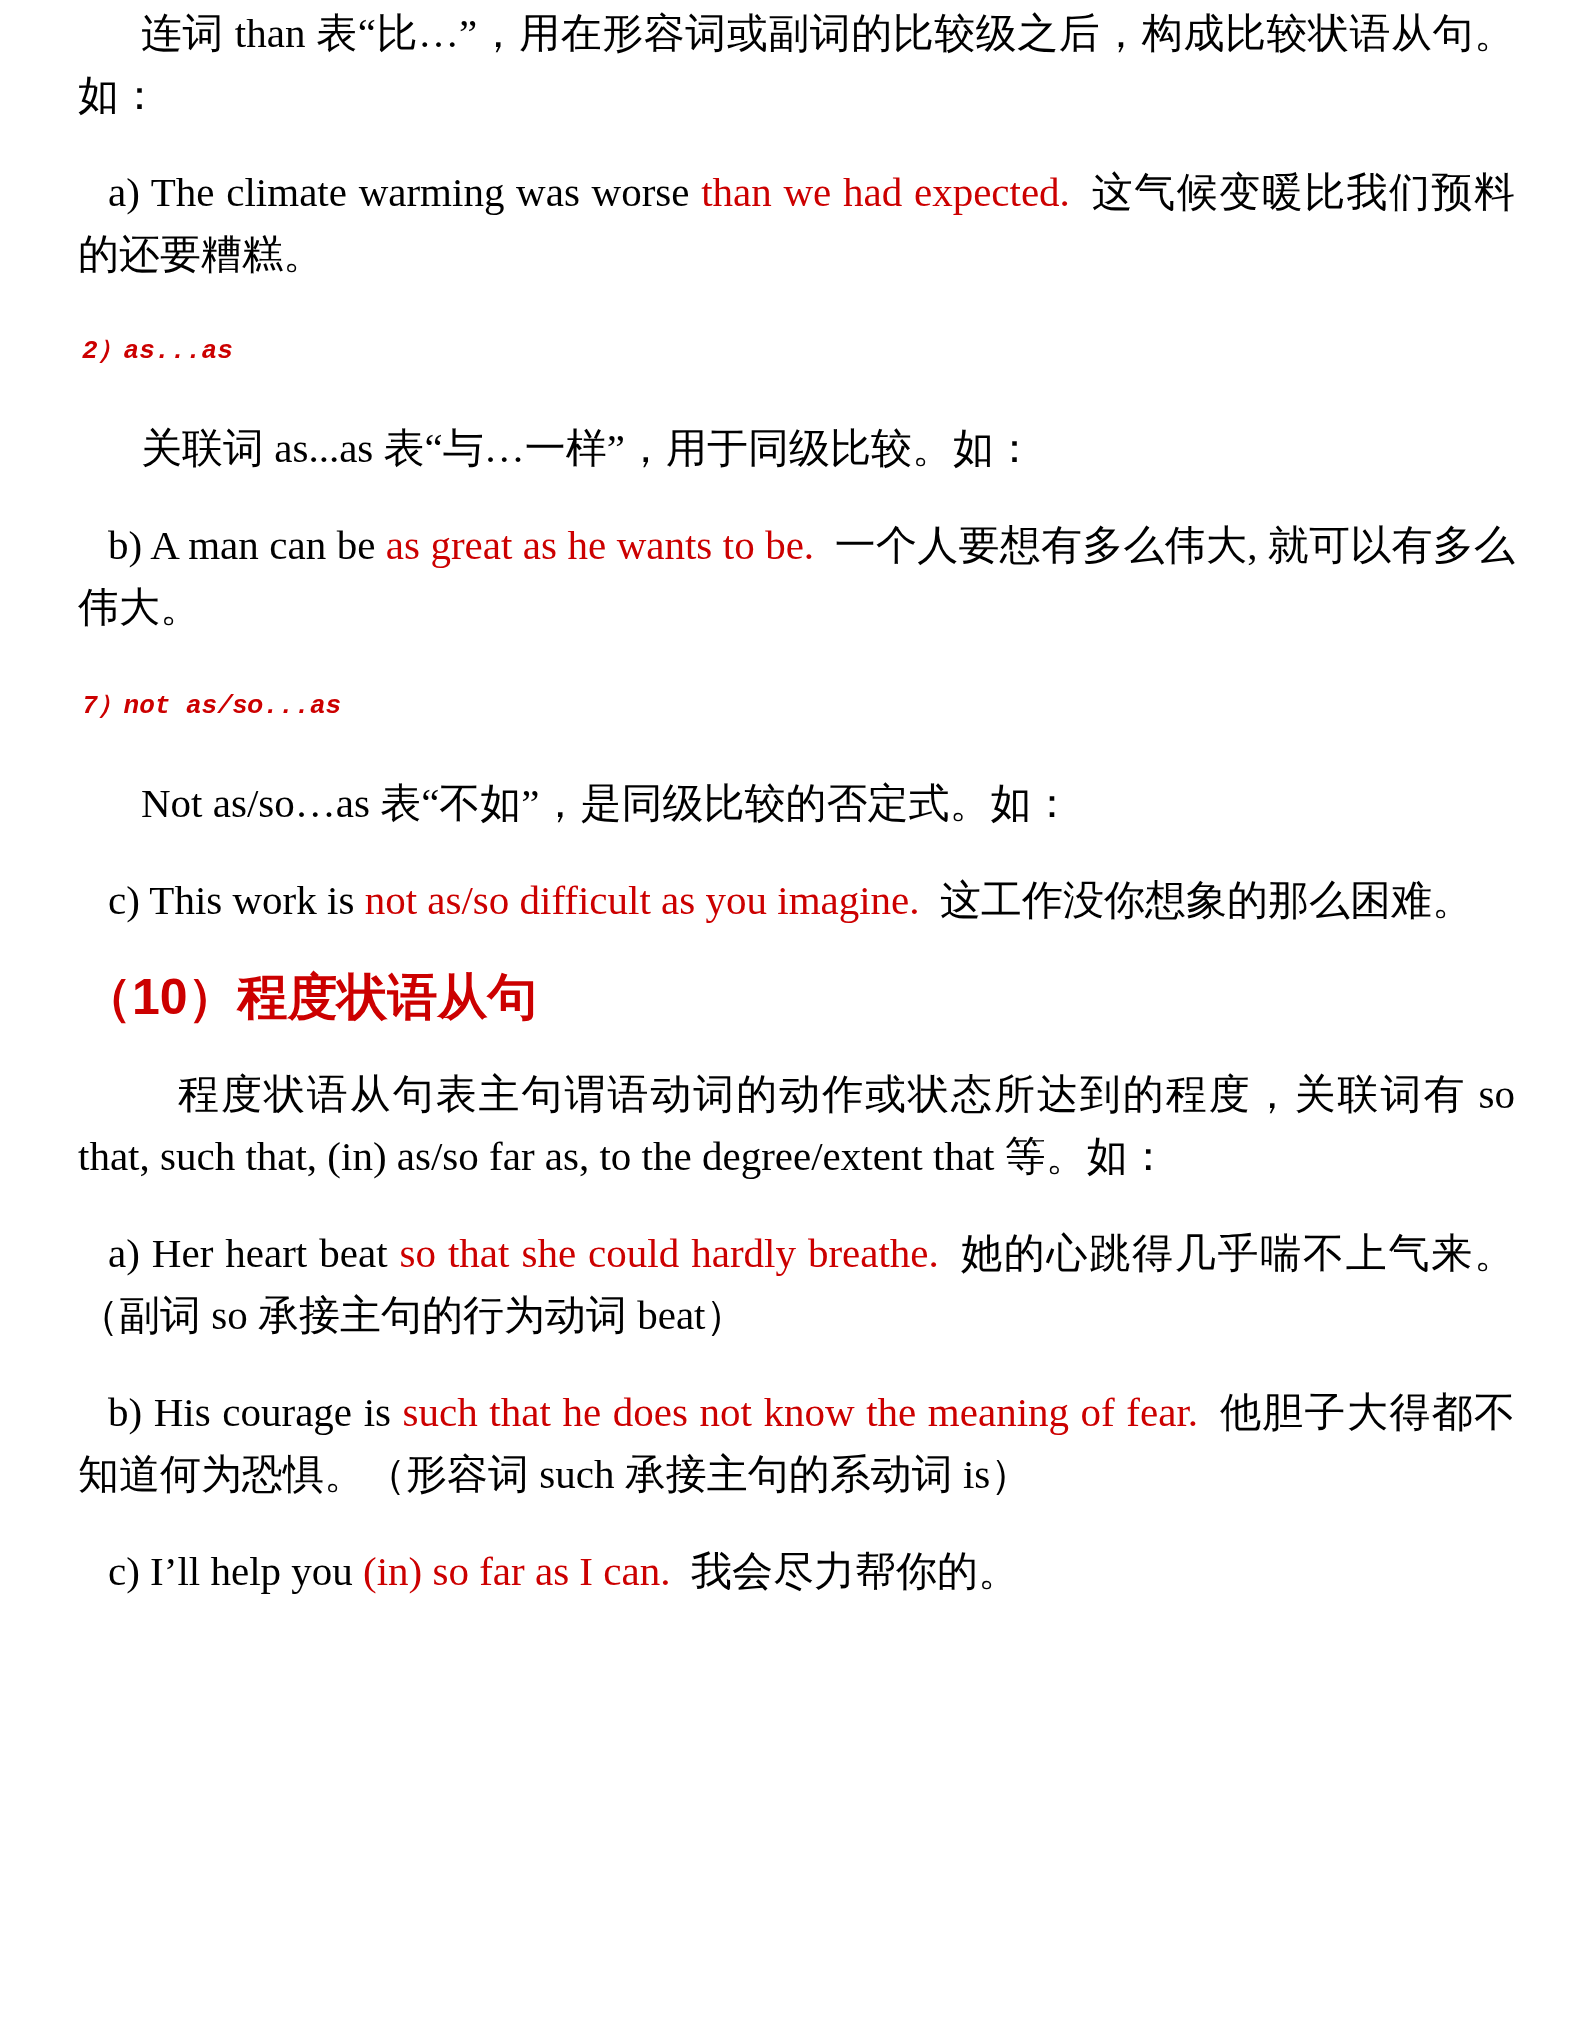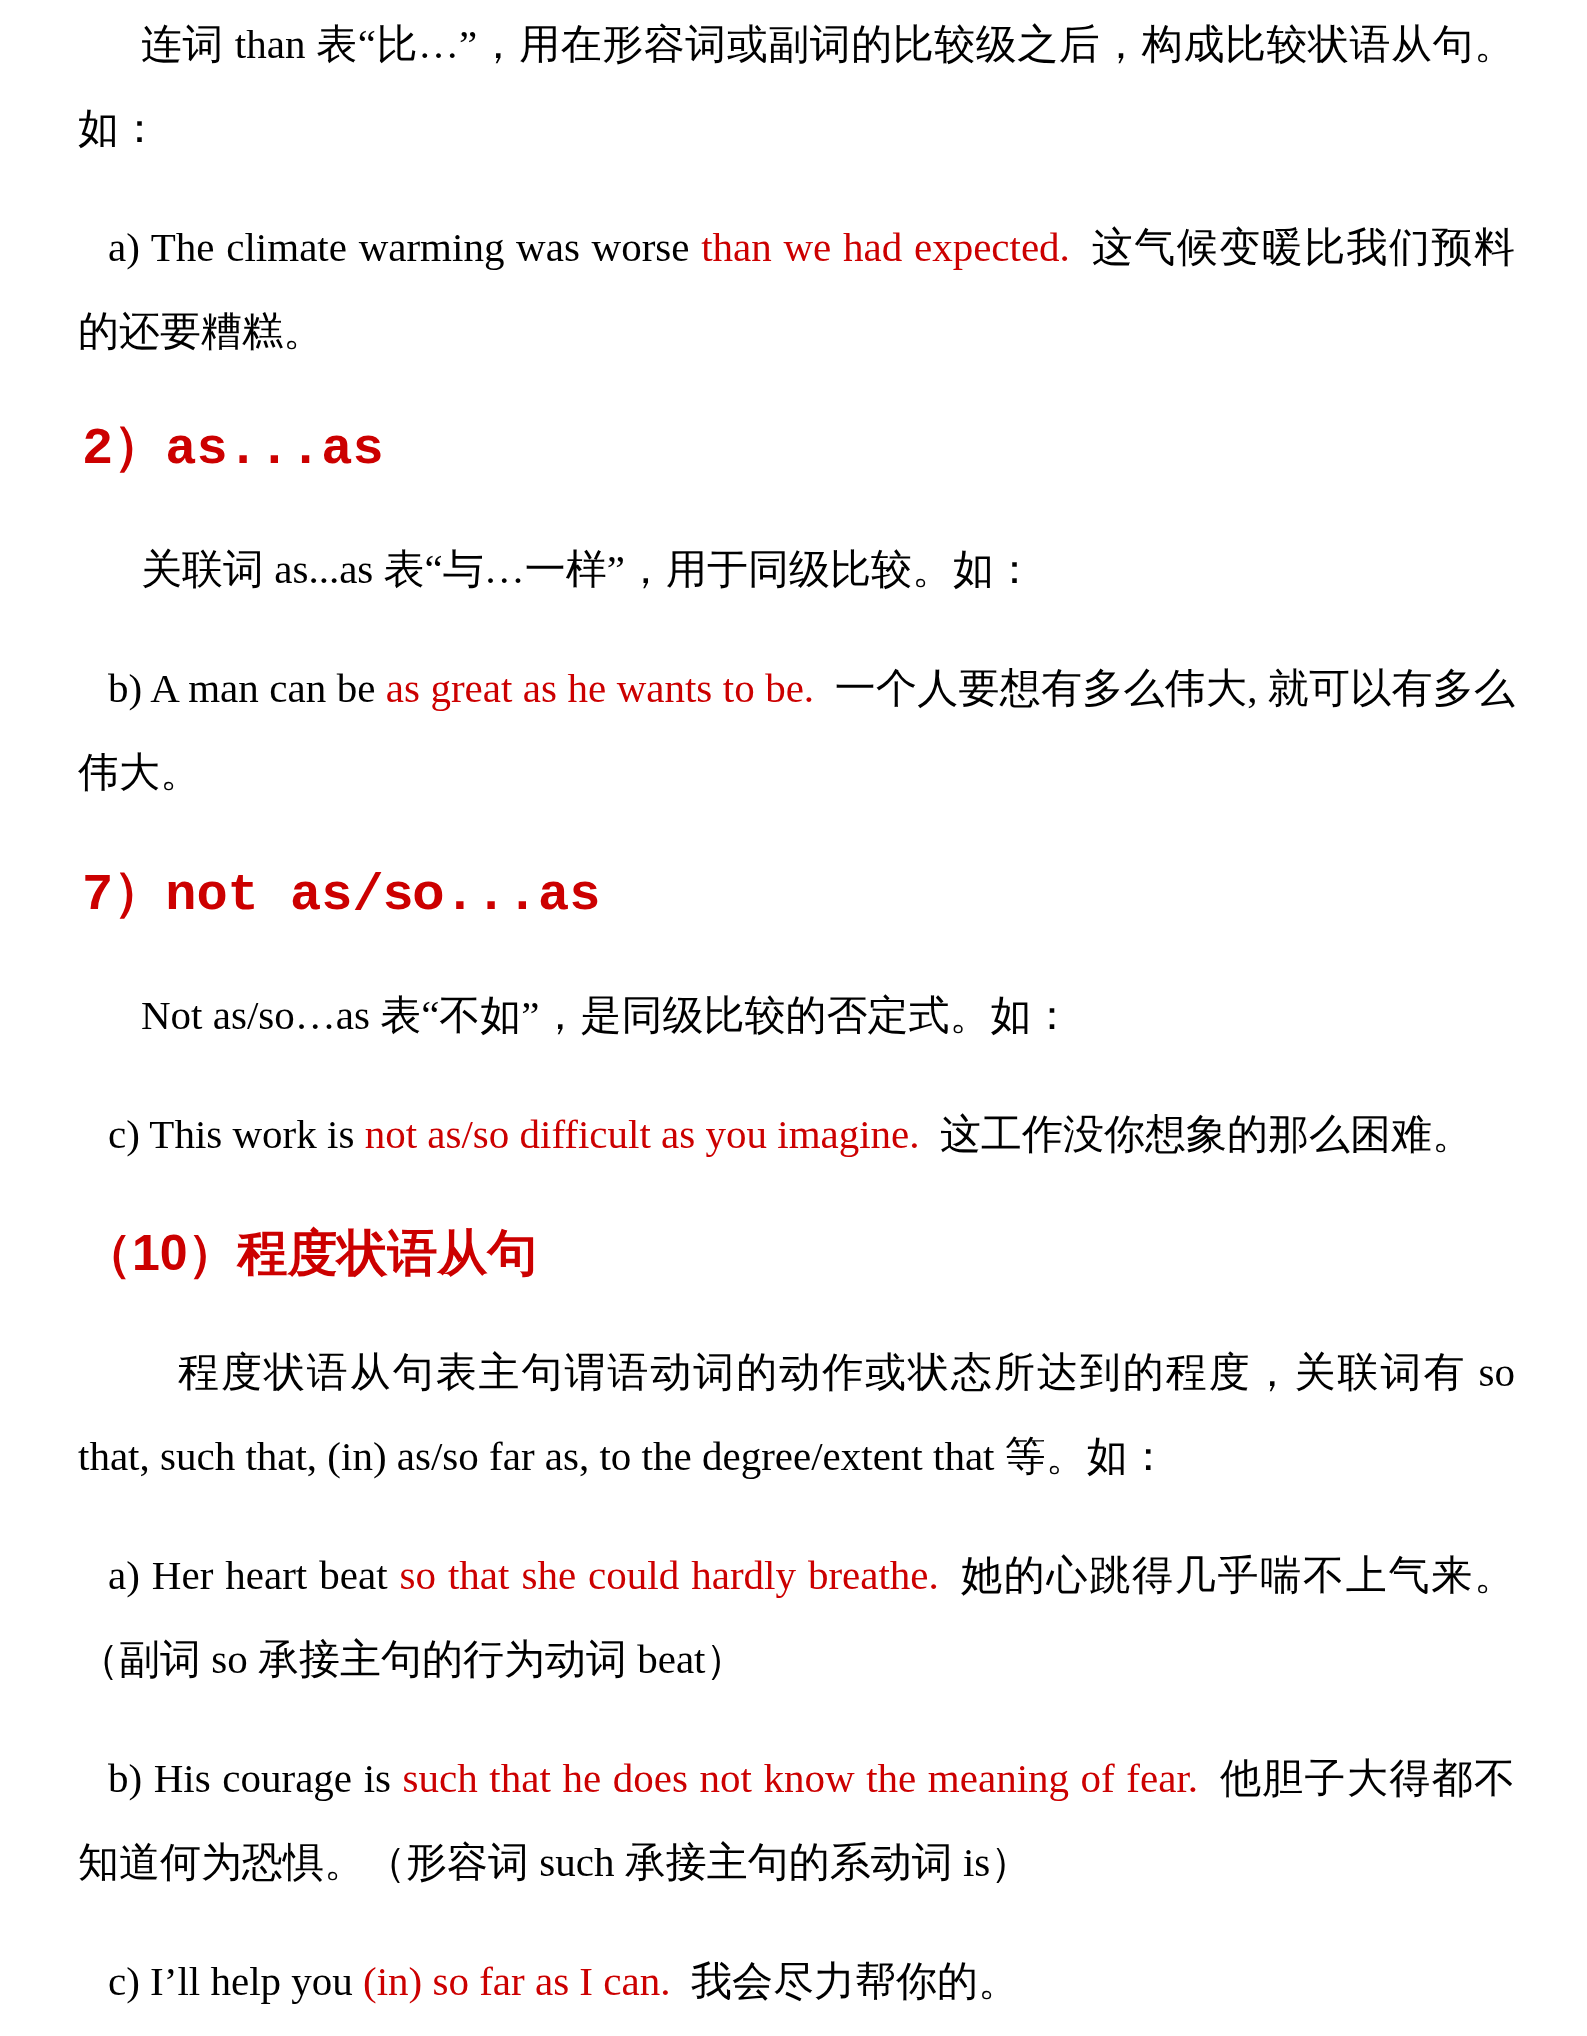--- a/index.html
+++ b/index.html
@@ -11,32 +11,33 @@
     width: 1587px;
     min-height: 2036px;
     box-sizing: border-box;
     padding: 2px 72px 24px 78px;
     font-family: "Liberation Serif", "DejaVu Serif", serif;
     font-size: 41px;
     color: var(--text-color, #000000);
   }
   .para {
     margin: 0 0 35px 0;
-    line-height: 84px;
+    line-height: 62px;
     text-align: justify;
     word-break: break-word;
   }
   .para.intro       { text-indent: 63px; }
   .para.intro-deep  { text-indent: 100px; }
   .para.example     { text-indent: 30px; }
   .para.heading-num {
     font-family: "Liberation Mono", "DejaVu Sans Mono", monospace;
     font-weight: bold;
-    font-size: 52px;
+    font-size: 26px;
     text-indent: 4px;
+    font-style: italic;
   }
   .para.heading-major {
     font-family: "Liberation Sans", "DejaVu Sans", sans-serif;
     font-weight: bold;
     font-size: 50px;
     text-indent: 4px;
   }
   .run.red  { color: var(--accent-red, #cc0000); }
   .run.sans { font-family: "Liberation Sans", "DejaVu Sans", sans-serif; }
 </style>

